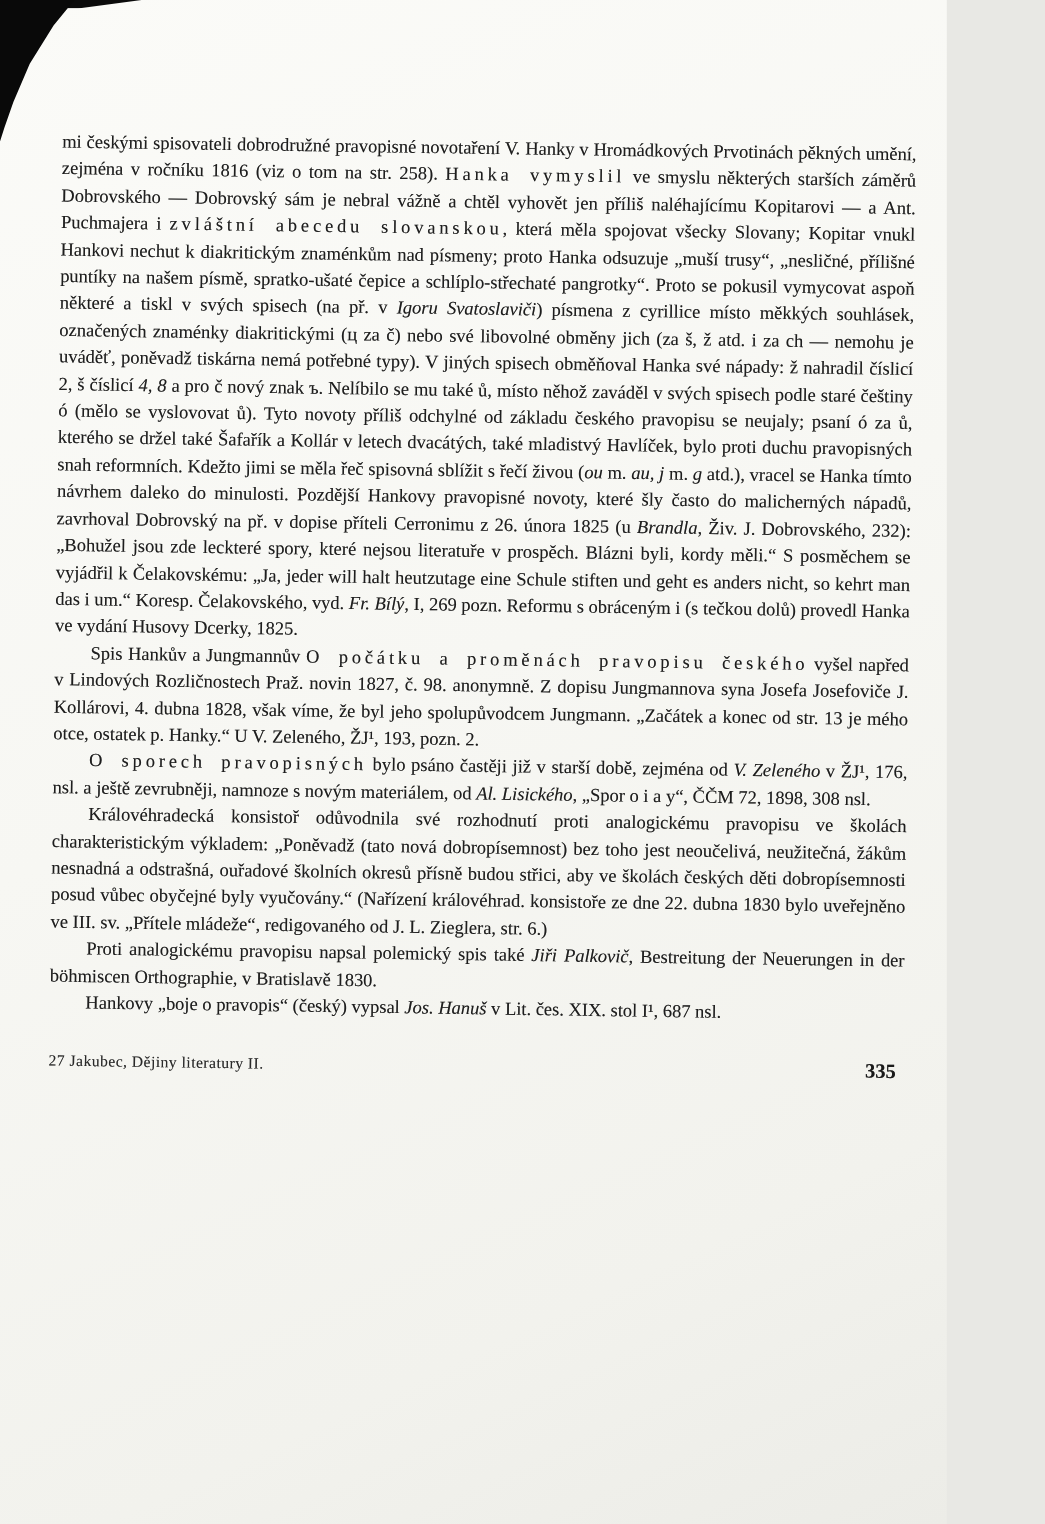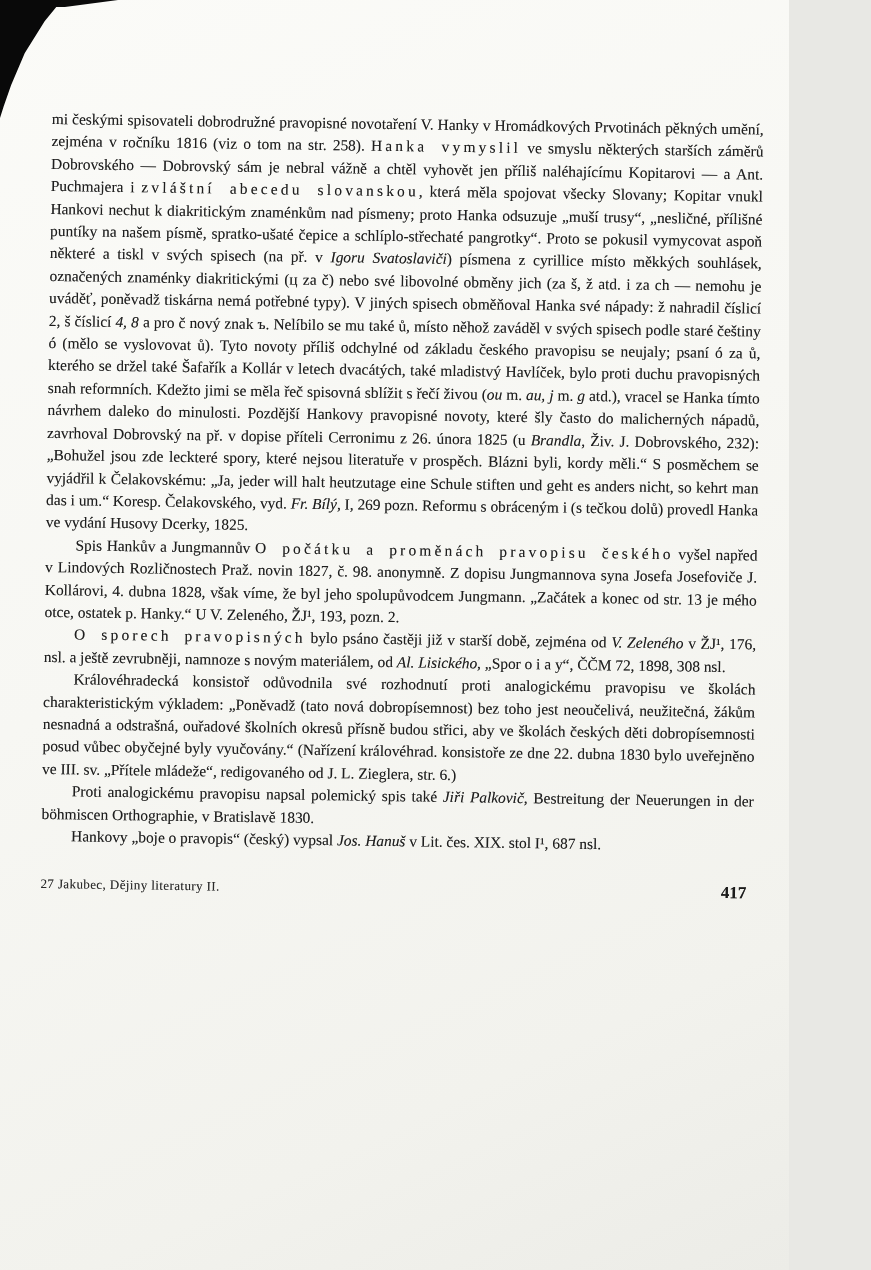--- a/index.html
+++ b/index.html
@@ -82,16 +82,16 @@
         <p><span>mi českými spisovateli dobrodružné pravopisné novotaření V. Hanky v Hromádkových Prvotinách pěkných umění, zejména v ročníku 1816 (viz o tom na str. 258). </span><span class="seg-sp">Hanka vymyslil</span><span> ve smyslu některých starších záměrů Dobrovského — Dobrovský sám je nebral vážně a chtěl vyhovět jen příliš naléhajícímu Kopitarovi — a Ant. Puchmajera i </span><span class="seg-sp">zvláštní abecedu slovanskou</span><span>, která měla spojovat všecky Slovany; Kopitar vnukl Hankovi nechut k diakritickým znaménkům nad písmeny; proto Hanka odsuzuje „muší trusy“, „nesličné, přílišné puntíky na našem písmě, spratko-ušaté čepice a schlíplo-střechaté pangrotky“. Proto se pokusil vymycovat aspoň některé a tiskl v svých spisech (na př. v </span><span class="seg-i">Igoru Svatoslaviči</span><span>) písmena z cyrillice místo měkkých souhlásek, označených znaménky diakritickými (ц za č) nebo své libovolné obměny jich (za š, ž atd. i za ch — nemohu je uváděť, poněvadž tiskárna nemá potřebné typy). V jiných spisech obměňoval Hanka své nápady: ž nahradil číslicí 2, š číslicí </span><span class="seg-i">4, 8</span><span> a pro č nový znak ъ. Nelíbilo se mu také ů, místo něhož zaváděl v svých spisech podle staré češtiny ó (mělo se vyslovovat ů). Tyto novoty příliš odchylné od základu českého pravopisu se neujaly; psaní ó za ů, kterého se držel také Šafařík a Kollár v letech dvacátých, také mladistvý Havlíček, bylo proti duchu pravopisných snah reformních. Kdežto jimi se měla řeč spisovná sblížit s řečí živou (</span><span class="seg-i">ou</span><span> m. </span><span class="seg-i">au, j</span><span> m. </span><span class="seg-i">g</span><span> atd.), vracel se Hanka tímto návrhem daleko do minulosti. Pozdější Hankovy pravopisné novoty, které šly často do malicherných nápadů, zavrhoval Dobrovský na př. v dopise příteli Cerronimu z 26. února 1825 (u </span><span class="seg-i">Brandla</span><span>, Živ. J. Dobrovského, 232): „Bohužel jsou zde leckteré spory, které nejsou literatuře v prospěch. Blázni byli, kordy měli.“ S posměchem se vyjádřil k Čelakovskému: „Ja, jeder will halt heutzutage eine Schule stiften und geht es anders nicht, so kehrt man das i um.“ Koresp. Čelakovského, vyd. </span><span class="seg-i">Fr. Bílý</span><span>, I, 269 pozn. Reformu s obráceným i (s tečkou dolů) provedl Hanka ve vydání Husovy Dcerky, 1825.</span></p>
         <p class="indent"><span>Spis Hankův a Jungmannův </span><span class="seg-sp">O počátku a proměnách pravopisu českého</span><span> vyšel napřed v Lindových Rozličnostech Praž. novin 1827, č. 98. anonymně. Z dopisu Jungmannova syna Josefa Josefoviče J. Kollárovi, 4. dubna 1828, však víme, že byl jeho spolupůvodcem Jungmann. „Začátek a konec od str. 13 je mého otce, ostatek p. Hanky.“ U V. Zeleného, ŽJ¹, 193, pozn. 2.</span></p>
         <p class="indent"><span class="seg-sp">O sporech pravopisných</span><span> bylo psáno častěji již v starší době, zejména od </span><span class="seg-i">V. Zeleného</span><span> v ŽJ¹, 176, nsl. a ještě zevrubněji, namnoze s novým materiálem, od </span><span class="seg-i">Al. Lisického</span><span>, „Spor o i a y“, ČČM 72, 1898, 308 nsl.</span></p>
         <p class="indent"><span>Královéhradecká konsistoř odůvodnila své rozhodnutí proti analogickému pravopisu ve školách charakteristickým výkladem: „Poněvadž (tato nová dobropísemnost) bez toho jest neoučelivá, neužitečná, žákům nesnadná a odstrašná, ouřadové školních okresů přísně budou střici, aby ve školách českých děti dobropísemnosti posud vůbec obyčejné byly vyučovány.“ (Nařízení královéhrad. konsistoře ze dne 22. dubna 1830 bylo uveřejněno ve III. sv. „Přítele mládeže“, redigovaného od J. L. Zieglera, str. 6.)</span></p>
         <p class="indent"><span>Proti analogickému pravopisu napsal polemický spis také </span><span class="seg-i">Jiři Palkovič</span><span>, Bestreitung der Neuerungen in der böhmiscen Orthographie, v Bratislavě 1830.</span></p>
         <p class="indent"><span>Hankovy „boje o pravopis“ (český) vypsal </span><span class="seg-i">Jos. Hanuš</span><span> v Lit. čes. XIX. stol I¹, 687 nsl.</span></p>
       </div>
 
     <div class="footer">
       <span class="sig">27  Jakubec, Dějiny literatury II.</span>
-      <span class="pagenum">417</span>
+      <span class="pagenum">335</span>
     </div>
   </div>
 </div>
 
 </body></html>

